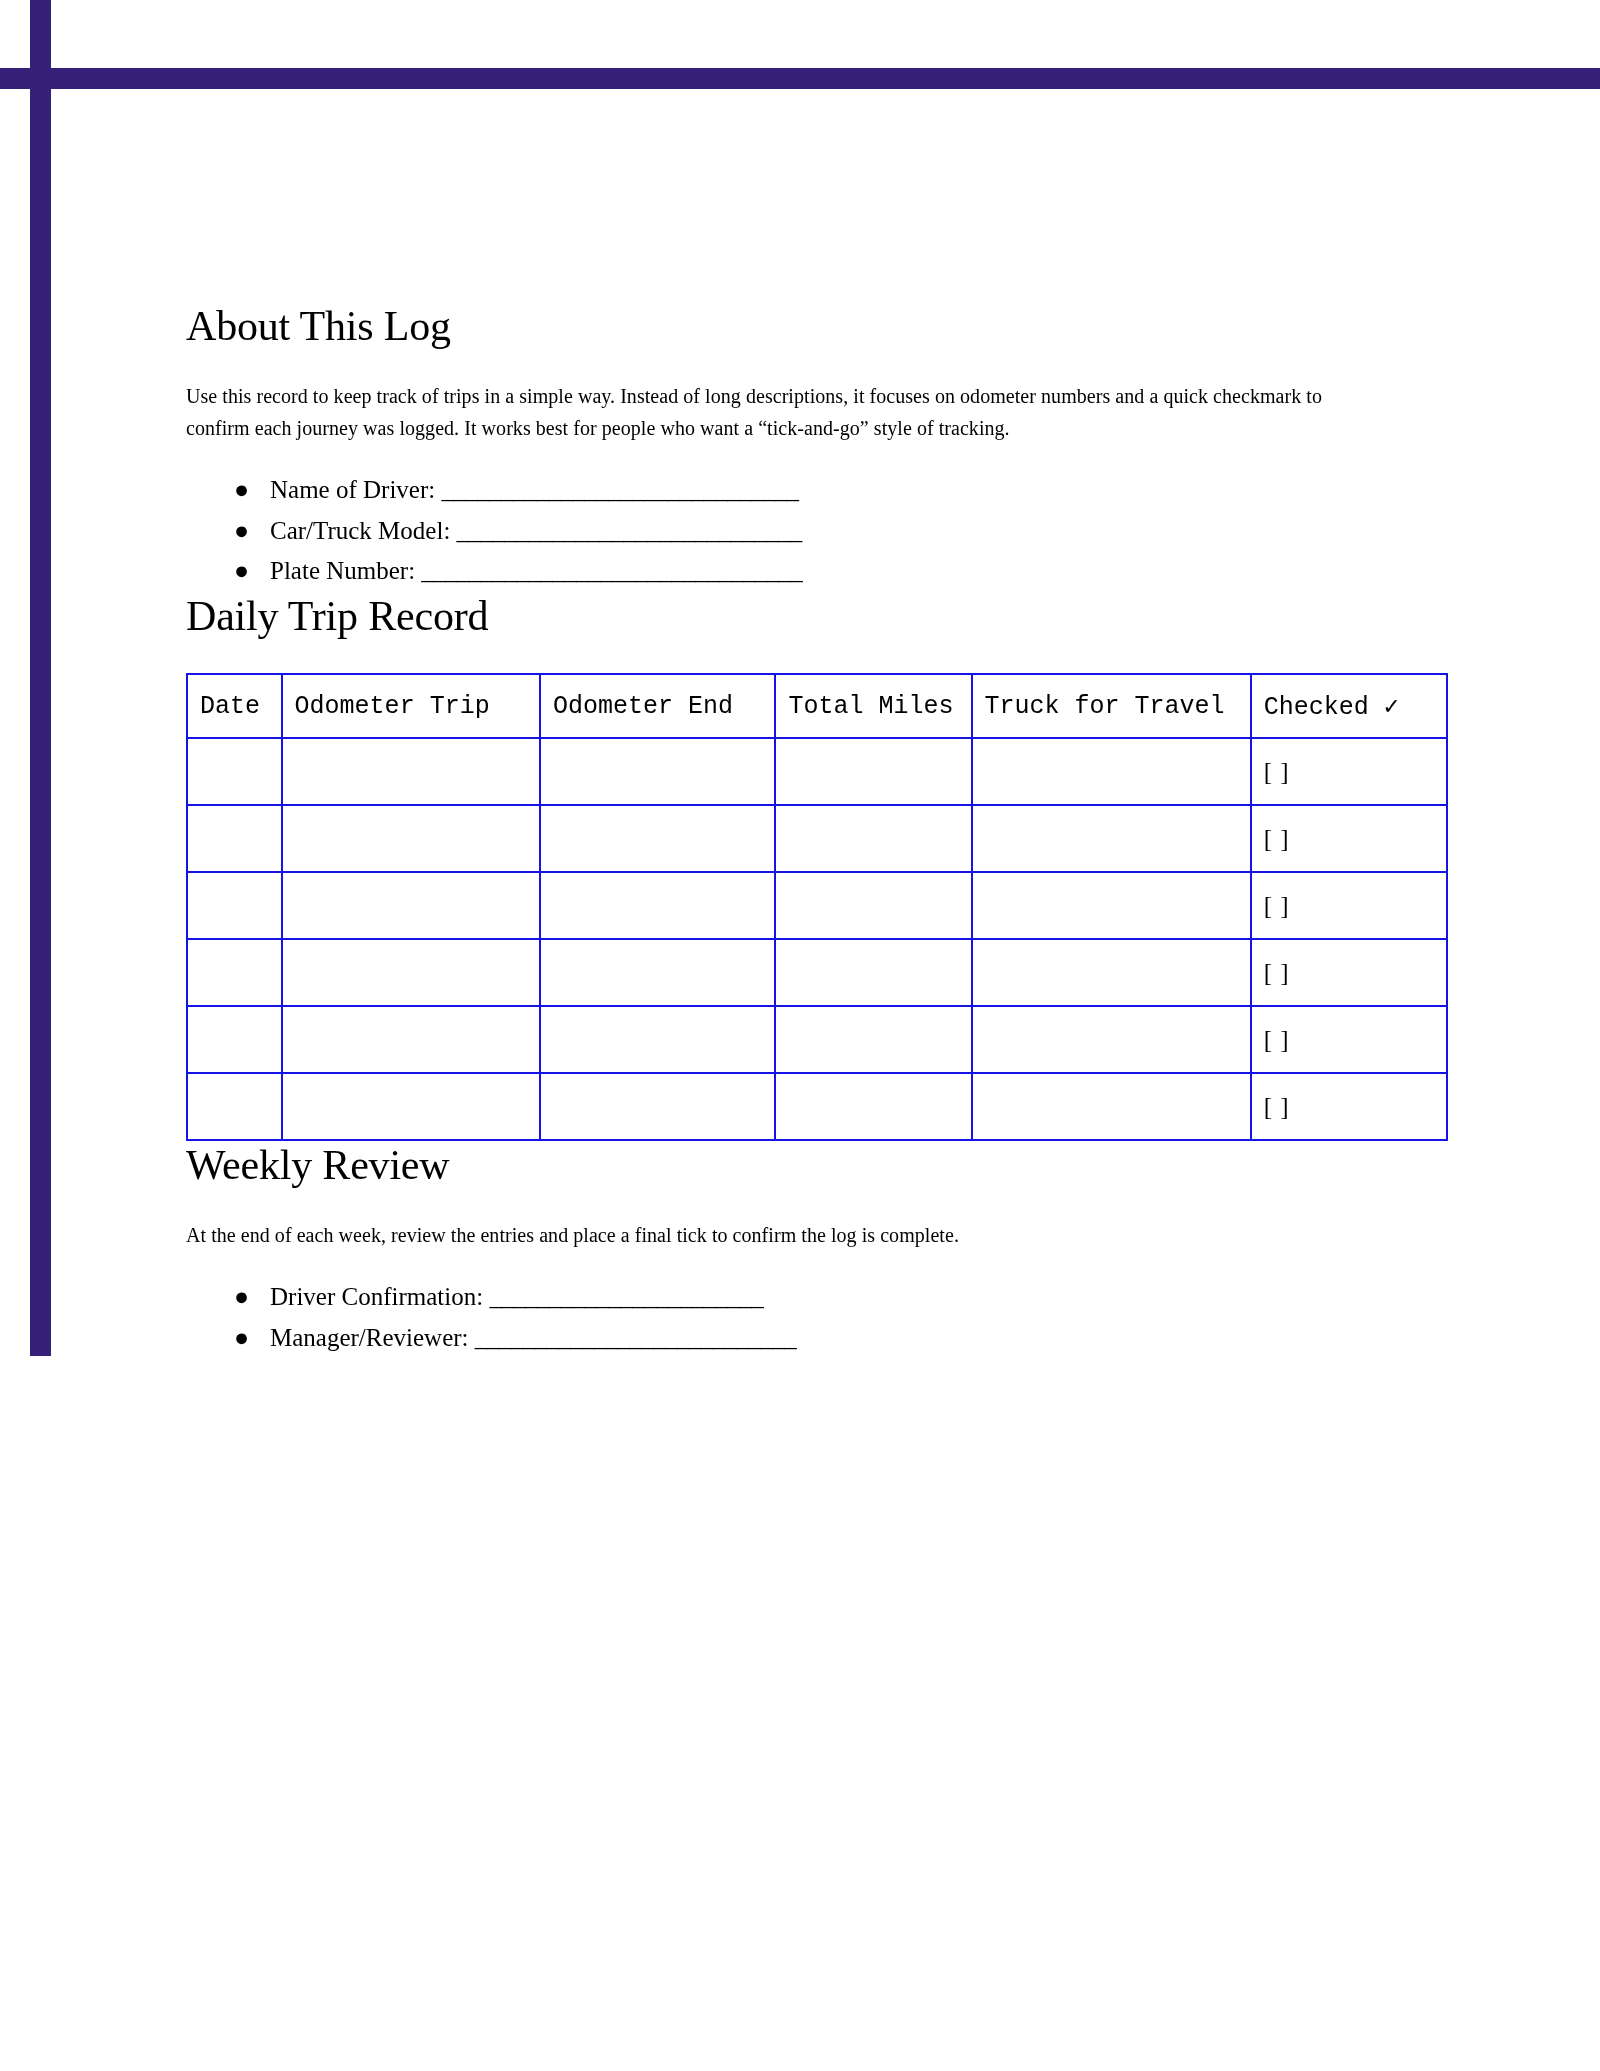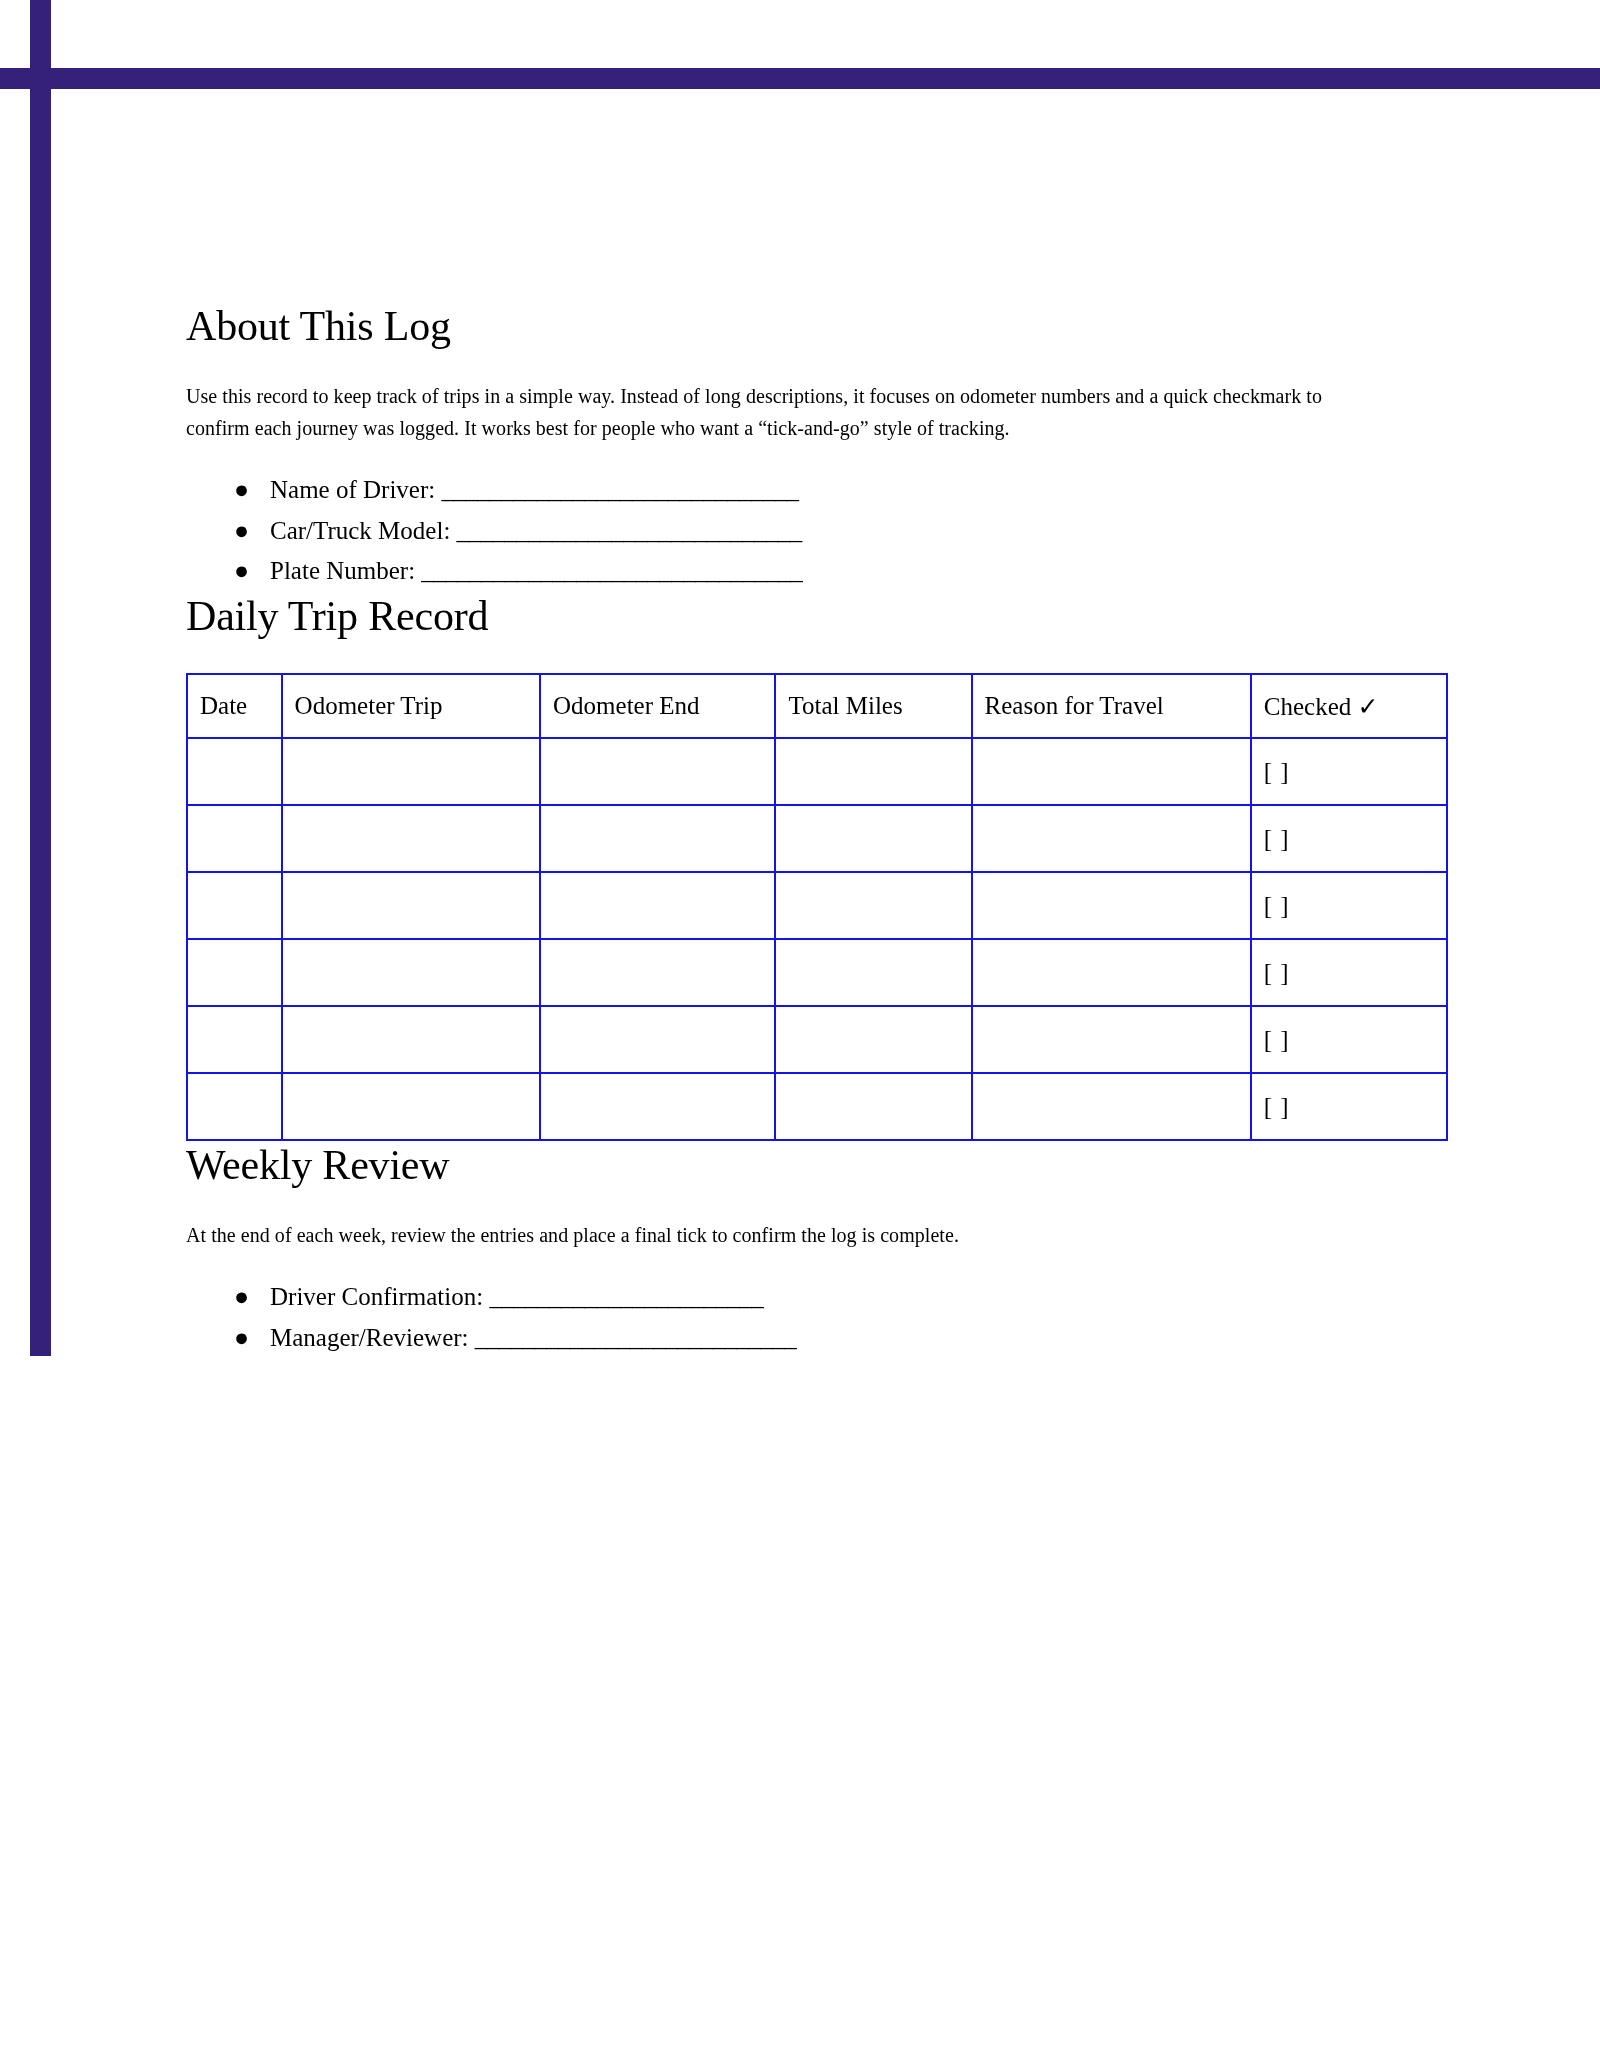--- a/index.html
+++ b/index.html
@@ -125,20 +125,21 @@
     font-weight: normal;
     font-size: 25px;
     text-align: left;
     padding: 0 12px;
     vertical-align: middle;
     font-family: "Liberation Serif", "DejaVu Serif", serif;
   }
   table.trip-table th {
     height: 62px;
     white-space: nowrap;
+    font-family: Liberation Mono, monospace;
   }
   table.trip-table td {
     height: 65px;
   }
   .col-date     { width: 82px; }
   .col-odostart { width: 224px; }
   .col-odoend   { width: 204px; }
   .col-miles    { width: 170px; }
   .col-reason   { width: 242px; }
   .col-checked  { width: 170px; }
@@ -188,21 +189,21 @@
         <col class="col-miles">
           <col class="col-reason">
           <col class="col-checked">
       </colgroup>
       <thead>
         <tr>
           <th>Date</th>
           <th>Odometer Trip</th>
           <th>Odometer End</th>
           <th>Total Miles</th>
-          <th>Reason for Travel</th>
+          <th>Truck for Travel</th>
           <th class="check-mark">Checked ✓</th>
         </tr>
       </thead>
       <tbody>
         <tr>
           <td></td>
           <td></td>
           <td></td>
           <td></td>
           <td></td>

